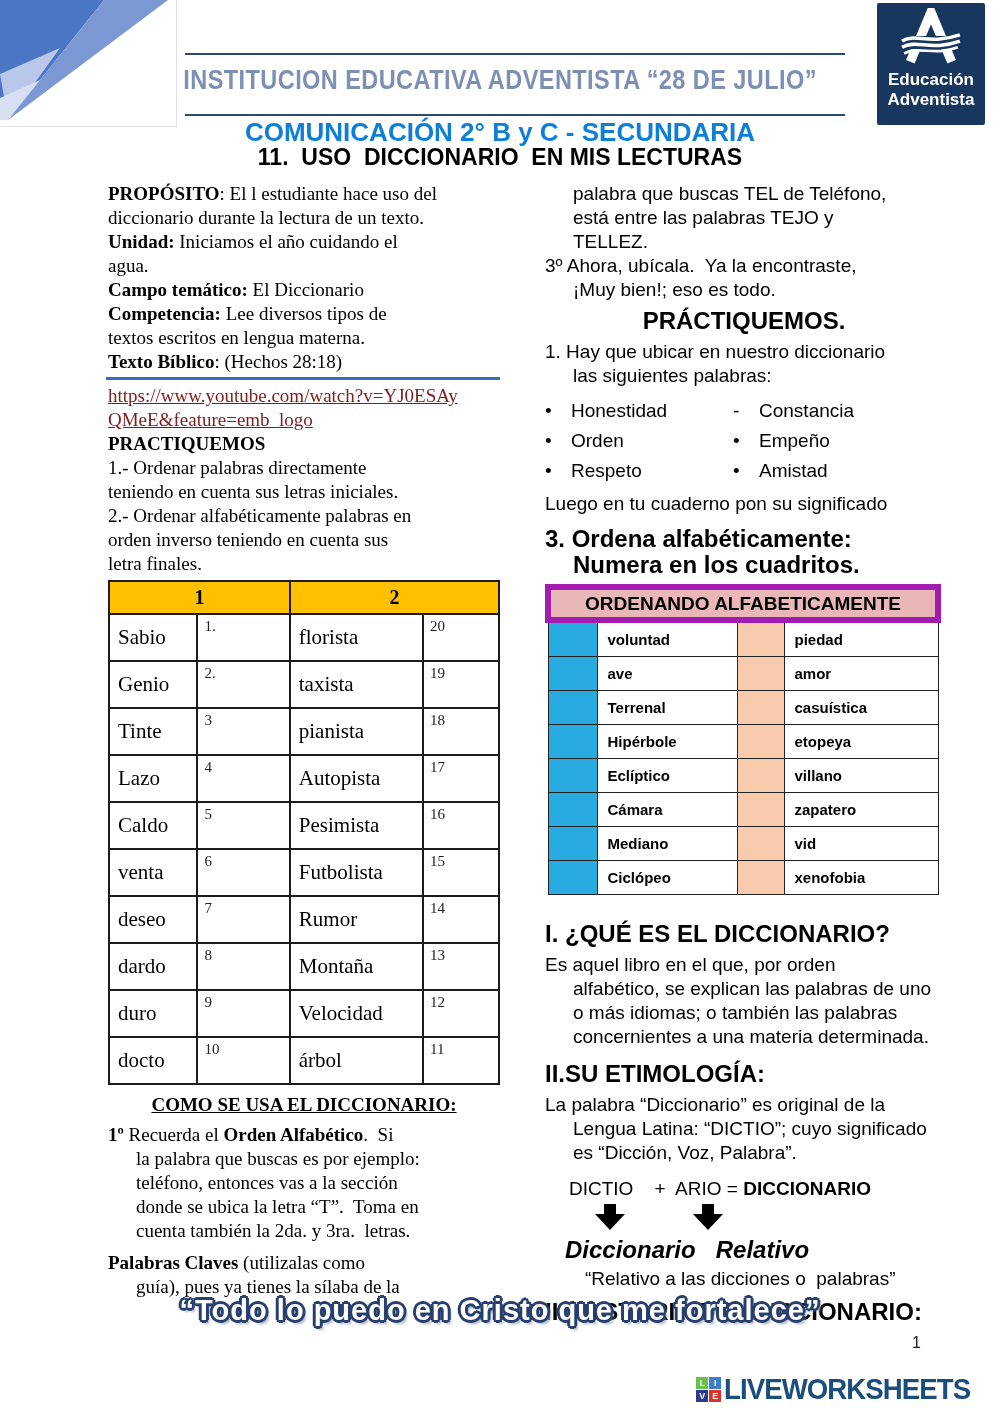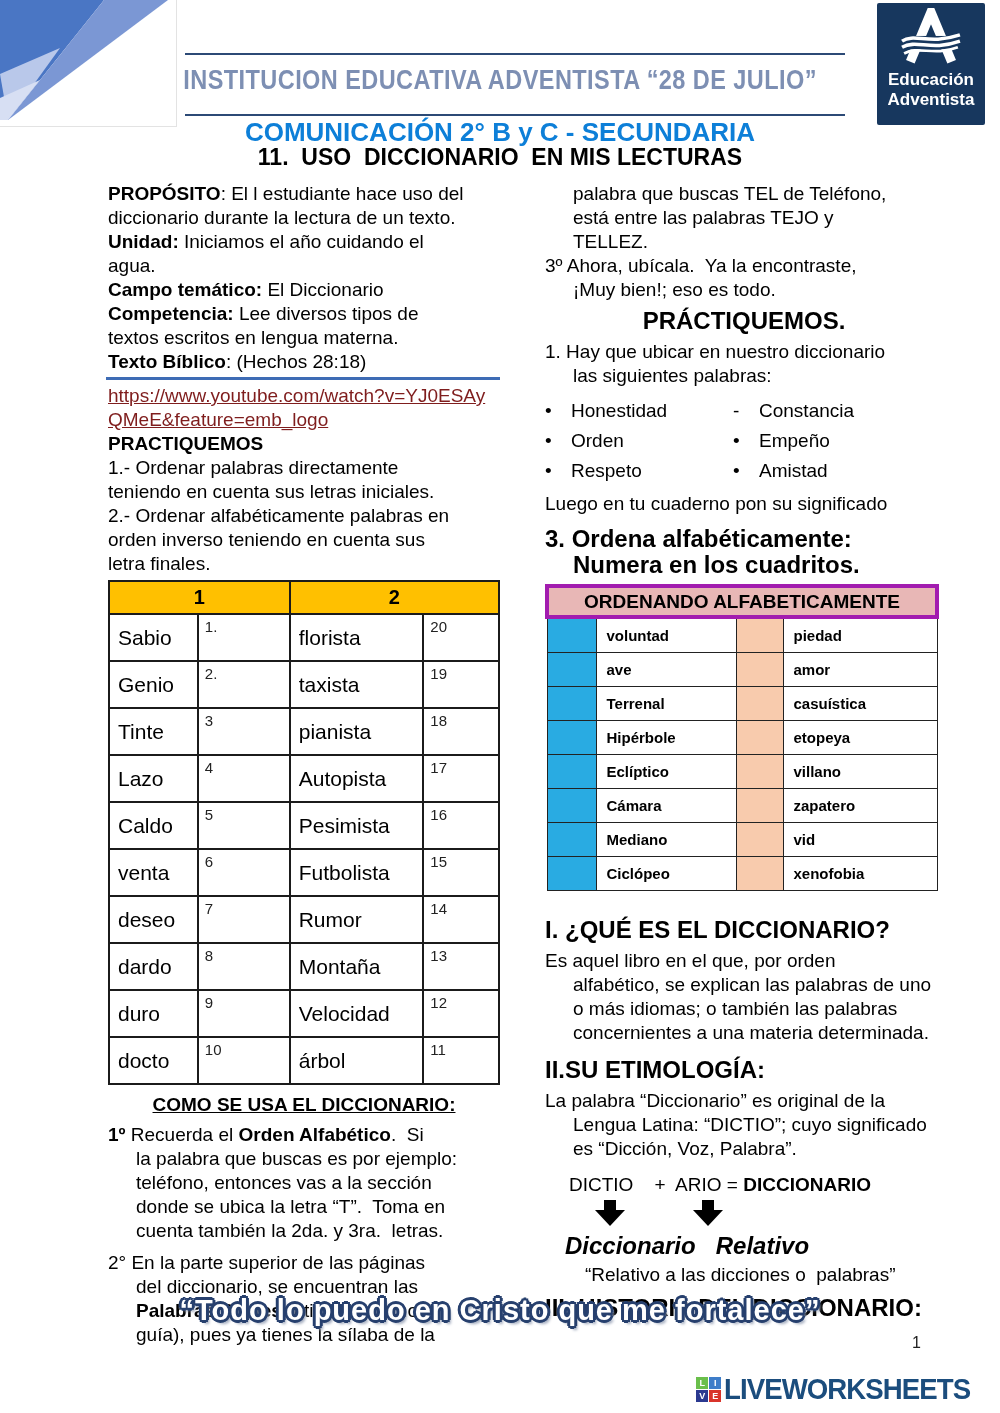--- a/index.html
+++ b/index.html
@@ -15,42 +15,42 @@
              color:#7d8fb3;letter-spacing:.5px;white-space:pre;}
   .subject{position:absolute;left:0;top:117px;width:1000px;text-align:center;font-weight:bold;
            font-size:26px;color:#0d7fd8;white-space:pre;}
   .doctitle{position:absolute;left:0;top:144px;width:1000px;text-align:center;font-weight:bold;
             font-size:23px;color:#000;white-space:pre;}
   .brand{position:absolute;left:877px;top:3px;width:108px;height:122px;background:#17375e;border-radius:2px;text-align:center;}
   .brand .aicon{margin-top:5px;}
   .brand .bl{color:#fff;font-weight:bold;font-size:17px;line-height:20px;}
   
   .col{position:absolute;top:182px;}
-  .col.left{left:108px;width:392px;}
+  .col.left{left:108px;width:392px;font-family:Liberation Serif, serif;}
   .col.right{left:545px;width:398px;}
   .p{font-size:19px;line-height:24px;white-space:pre-wrap;margin:0;}
   .p .b{font-weight:bold;} .p .i{font-style:italic;} .p .u{text-decoration:underline;}
   .p .lnk{color:#7f1d1d;text-decoration:underline;}
   .hang{padding-left:28px;text-indent:-28px;}
   .ind28{padding-left:28px;} .ind24{padding-left:24px;} .ind40{padding-left:40px;} .ind20{padding-left:20px;}
   .center{text-align:center;}
   .t20{font-size:24px;line-height:26px;}
   .mt2{margin-top:2px;}.mt4{margin-top:4px;}.mt6{margin-top:6px;}.mt8{margin-top:8px;}
   .mt10{margin-top:10px;}.mt12{margin-top:12px;}.mt26{margin-top:26px;}
   .rule{height:3px;background:#3e6cb5;margin:3px 0 4px -2px;}
   
   .t1{border-collapse:collapse;margin-top:4px;}
   .t1 td{border:2px solid #1b1b1b;}
   .t1 .hd{background:#ffc000;font-weight:bold;font-size:20px;text-align:center;height:29px;}
   .t1 .w{font-size:21px;padding-left:8px;height:43px;vertical-align:middle;}
   .t1 .n{font-size:15px;color:#222;vertical-align:top;padding:3px 0 0 6px;}
   
   .t2{border-collapse:collapse;margin-top:6px;}
   .t2 td{border:1.4px solid #222;}
-  .t2 .hd{background:#e8b7b6;font-weight:bold;font-size:19px;text-align:center;height:25px;border:4px solid #a21caf;}
+  .t2 .hd{background:#e8b7b6;font-weight:bold;font-size:19px;text-align:center;height:25px;border:6px solid #a21caf;}
   .t2 .blue{background:#29abe2;}
   .t2 .peach{background:#f8cbad;}
   .t2 .w2{font-weight:bold;font-size:15px;padding-left:10px;height:31px;vertical-align:middle;}
   
   .brow{display:flex;height:30px;align-items:center;font-size:19px;}
   .bcell{display:flex;} .bcell.c1{width:188px;} 
   .bmark{display:inline-block;width:26px;}
   
   .arrows{position:relative;height:28px;}
   .arrows svg{position:absolute;top:1px;}
@@ -186,23 +186,21 @@
             <td class="n" style="width: 73px;">11</td>
           </tr>
         </tbody>
       </table>
       <div class="p center mt8"><span class="b u">COMO SE USA EL DICCIONARIO:</span></div>
       <div class="p hang mt6"><span class="b">1º </span><span class="">Recuerda el </span><span class="b">Orden Alfabético</span><span class="">.  Si
 la palabra que buscas es por ejemplo:
 teléfono, entonces vas a la sección
 donde se ubica la letra “T”.  Toma en
 cuenta también la 2da. y 3ra.  letras.</span></div>
-      <div class="p hang mt8"><span class="">2° En la parte superior de las páginas
-del diccionario, se encuentran las
-</span><span class="b">Palabras Claves </span><span class="">(utilizalas como
+      <div class="p hang mt8"><span class="b">Palabras Claves </span><span class="">(utilizalas como
 guía), pues ya tienes la sílaba de la</span></div>
     </div>
   <div class="col right" id="col-right">
       <div class="p ind28"><span class="">palabra que buscas TEL de Teléfono,
 está entre las palabras TEJO y
 TELLEZ.</span></div>
       <div class="p hang"><span class="">3º Ahora, ubícala.  Ya la encontraste,
 ¡Muy bien!; eso es todo.</span></div>
       <div class="p center t20 mt6"><span class="b">PRÁCTIQUEMOS.</span></div>
       <div class="p hang mt6"><span class="">1. Hay que ubicar en nuestro diccionario

